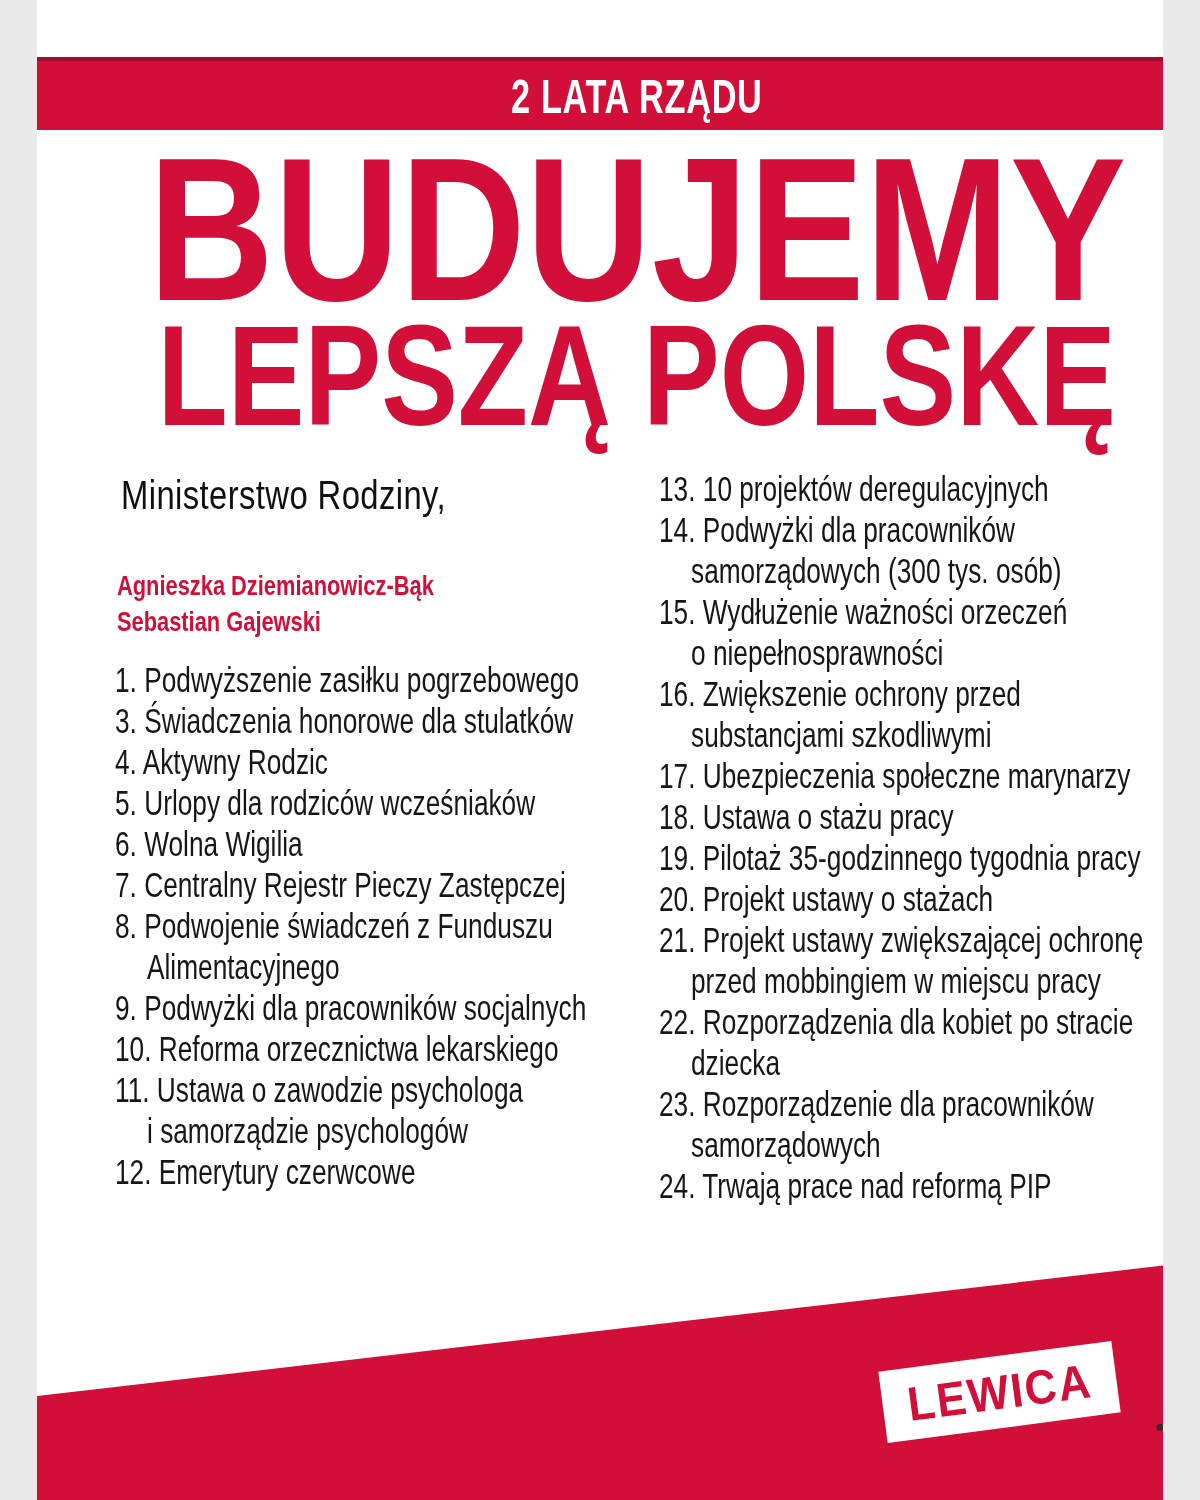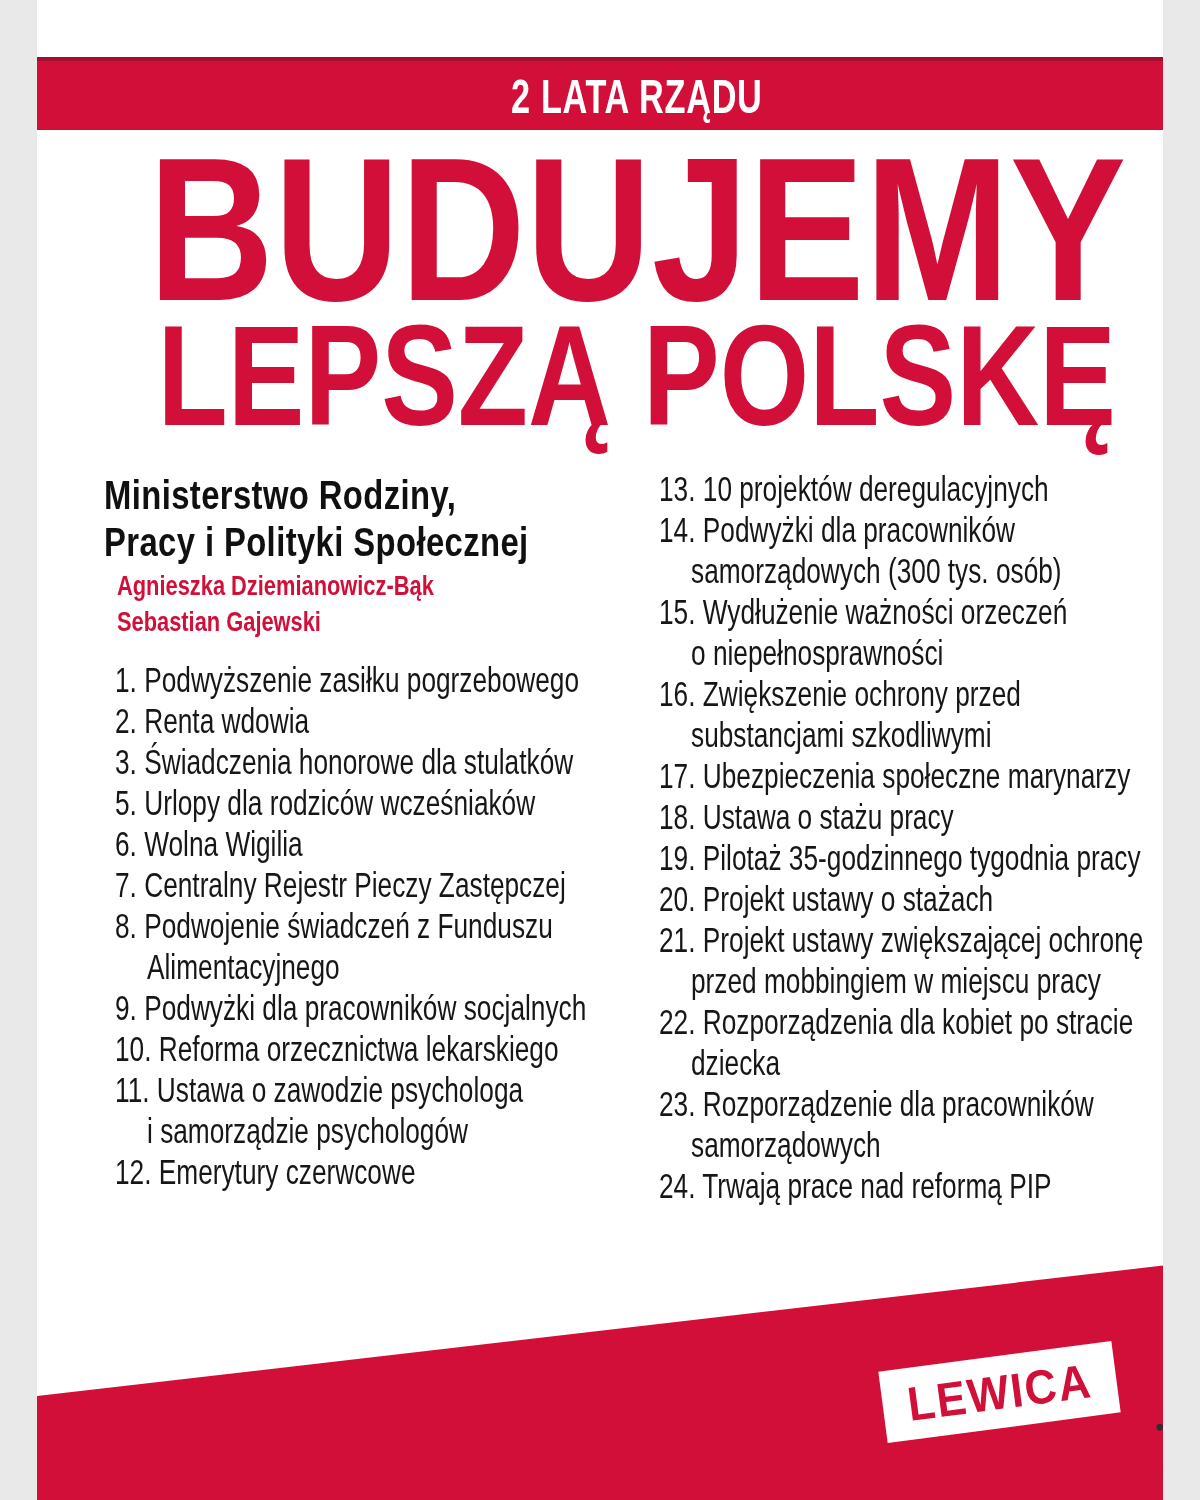--- a/index.html
+++ b/index.html
@@ -31,21 +31,21 @@
 
   
   .title-line{position:absolute;left:0;width:1200px;text-align:center;color:var(--accent);font-weight:bold;}
   .title-line .cond{transform-origin:50% 50%;}
   .title1{top:126px;font-size:205px;line-height:205px;}
   .title1 .cond{transform:scaleX(0.85);}
   .title2{top:305px;font-size:142px;line-height:142px;}
   .title2 .cond{transform:scaleX(0.81);}
 
   
-  .ministry-heading{position:absolute;left:67px;top:472px;color:#101010;font-weight:bold;font-size:41px;line-height:47px;}
+  .ministry-heading{position:absolute;left:84px;top:472px;color:#101010;font-weight:normal;font-size:41px;line-height:47px;}
   .ministry-heading .cond{transform:scaleX(0.80);letter-spacing:0.5px;}
   .ministers{position:absolute;left:80px;top:568px;color:var(--accent);font-weight:bold;font-size:28px;line-height:35.5px;}
   .ministers .cond{transform:scaleX(0.78);}
 
   
   .list{position:absolute;color:var(--ink);font-size:35px;}
   .list-left{left:78px;top:659px;text-decoration:underline;}
   .list-right{left:622px;top:468px;}
   .list-line{line-height:41px;white-space:nowrap;}
   .list-line .cond{transform:scaleX(0.75);font-weight:400;}
@@ -77,32 +77,31 @@
 
   <div class="title-line title1">
     <span class="cond">BUDUJEMY</span>
   </div>
   <div class="title-line title2">
     <span class="cond">LEPSZĄ POLSKĘ</span>
   </div>
 
   <div class="ministry-heading">
     <div><span class="cond">Ministerstwo Rodziny,</span></div>
-    <div><span class="cond">Pracy i Polityki Społecznej</span></div>
   </div>
 
   <div class="ministers">
     <div><span class="cond">Agnieszka Dziemianowicz-Bąk</span></div>
     <div><span class="cond">Sebastian Gajewski</span></div>
   </div>
 
   <div class="list list-left" id="left-list">
       <div class="list-line"><span class="cond">1. Podwyższenie zasiłku pogrzebowego</span></div>
-      <div class="list-line"><span class="cond">2. Renta wdowia</span></div>
       <div class="list-line"><span class="cond">3. Świadczenia honorowe dla stulatków</span></div>
+      <div class="list-line"><span class="cond">4. Aktywny Rodzic</span></div>
       <div class="list-line"><span class="cond">5. Urlopy dla rodziców wcześniaków</span></div>
       <div class="list-line"><span class="cond">6. Wolna Wigilia</span></div>
       <div class="list-line"><span class="cond">7. Centralny Rejestr Pieczy Zastępczej</span></div>
       <div class="list-line"><span class="cond">8. Podwojenie świadczeń z Funduszu</span></div>
       <div class="list-line cont"><span class="cond">Alimentacyjnego</span></div>
       <div class="list-line"><span class="cond">9. Podwyżki dla pracowników socjalnych</span></div>
       <div class="list-line"><span class="cond">10. Reforma orzecznictwa lekarskiego</span></div>
       <div class="list-line"><span class="cond">11. Ustawa o zawodzie psychologa</span></div>
       <div class="list-line cont"><span class="cond">i samorządzie psychologów</span></div>
       <div class="list-line"><span class="cond">12. Emerytury czerwcowe</span></div>

